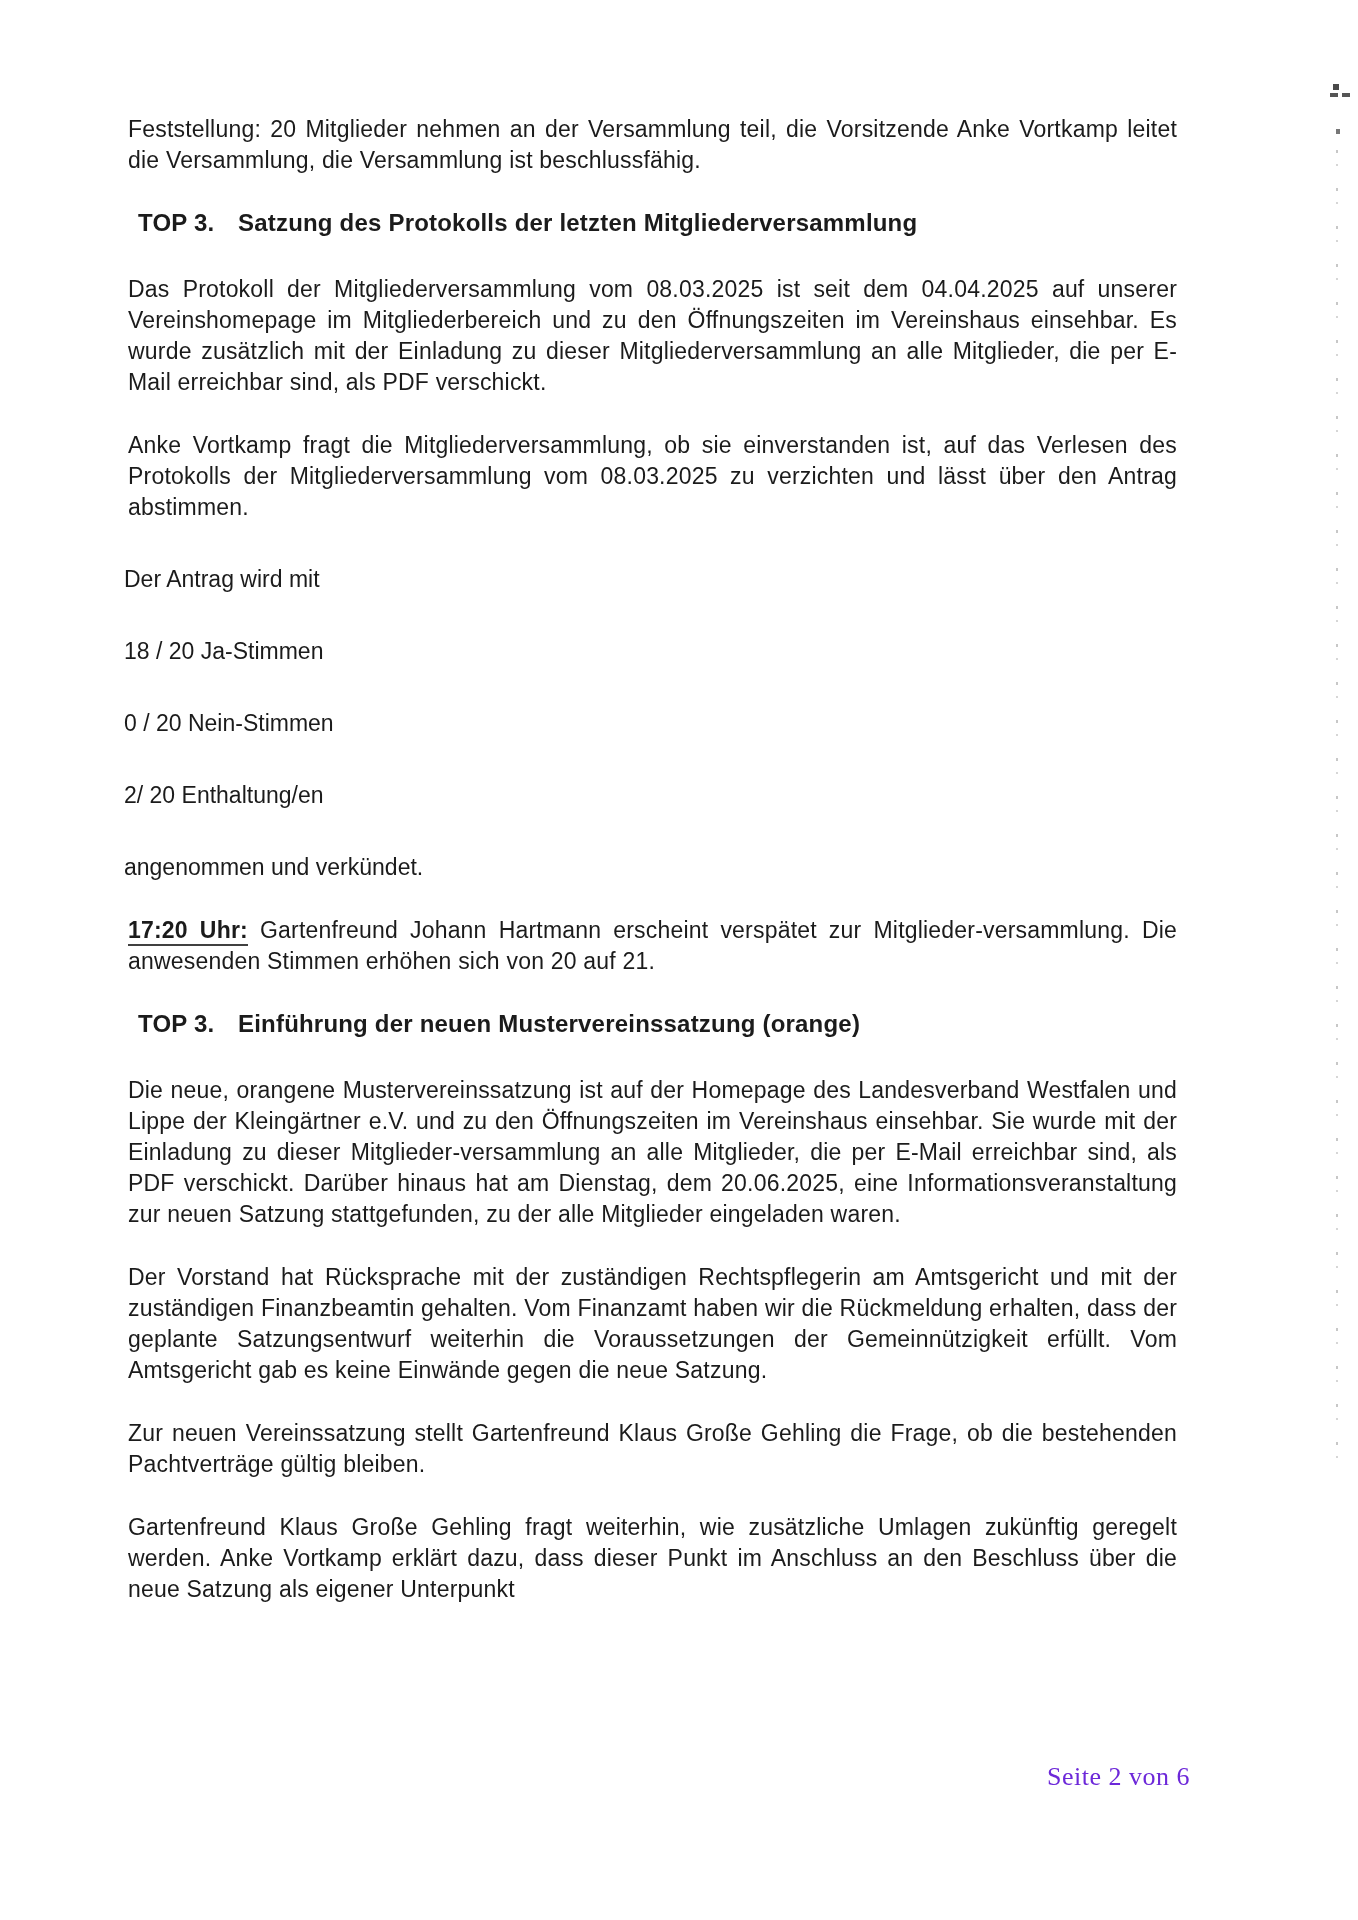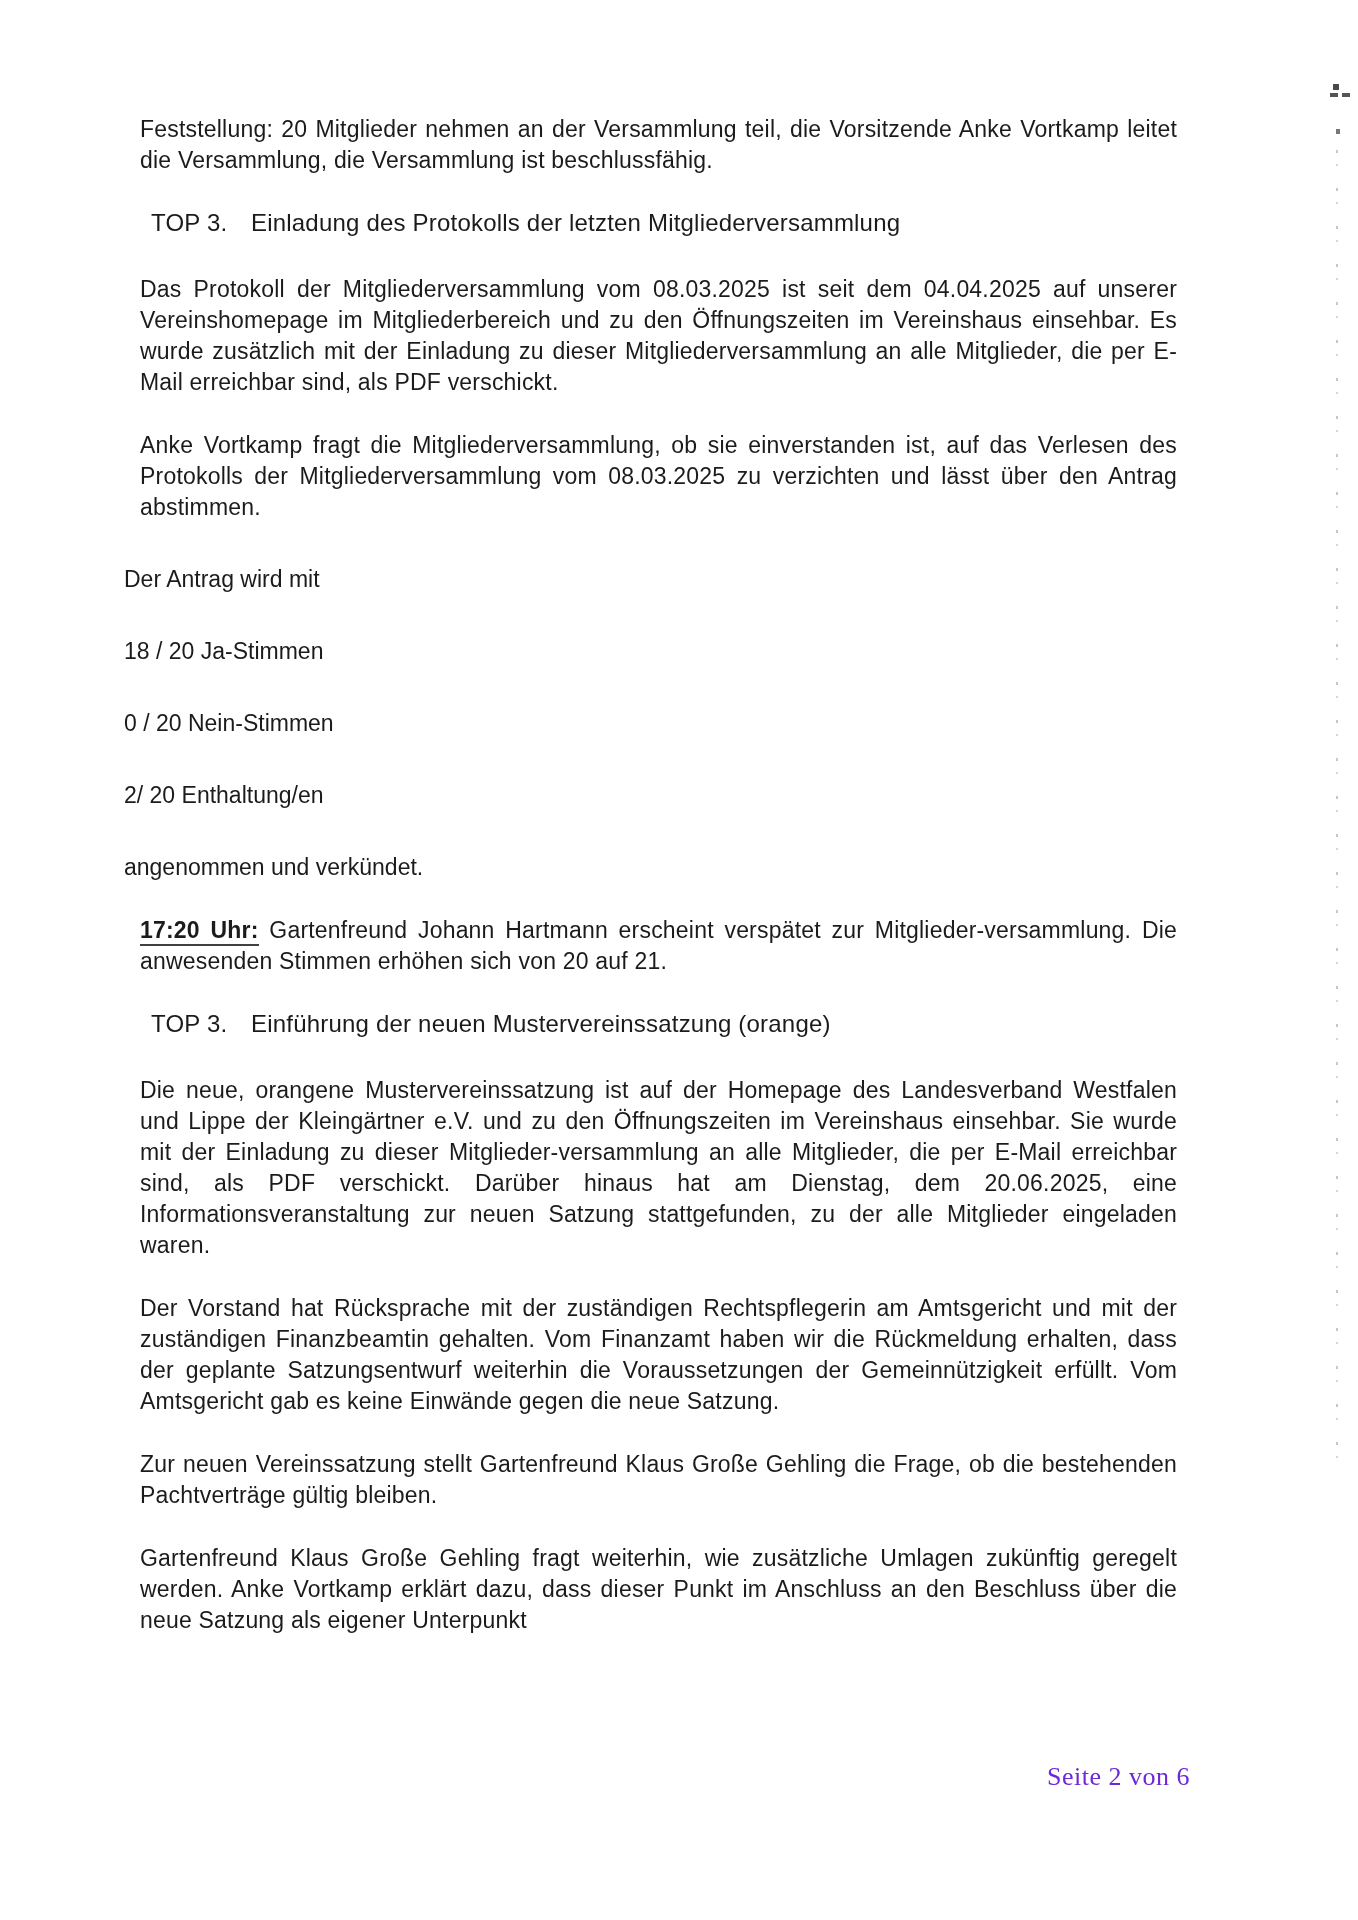--- a/index.html
+++ b/index.html
@@ -20,31 +20,31 @@
   .content {
     position: absolute;
     left: 124px;
     top: 114px;
     width: 1053px;
   }
   .para {
     font-size: 23px;
     line-height: 31px;
     text-align: justify;
-    margin: 0 0 32px 16px;
+    margin: 0 0 32px 4px;
     letter-spacing: 0.2px;
   }
   .para.tight { margin-bottom: 0; }
   .para-group { margin: 0 0 32px 0; }
   .heading {
     display: flex;
-    font-weight: normal;
+    font-weight: bold;
     font-size: 24px;
     line-height: 30px;
-    margin: 6px 0 36px 27px;
+    margin: 6px 0 36px 14px;
     letter-spacing: 0.2px;
     align-items: center;
   }
   .heading .top-number {
     flex: 0 0 100px;
   }
   .votes {
     font-size: 23px;
     line-height: 32px;
     margin: 0 0 32px 0;
@@ -104,21 +104,21 @@
 <body>
 
 <div class="page">
 
   <div class="content">
 
     <p class="para">Feststellung: 20 Mitglieder nehmen an der Versammlung teil, die Vorsitzende Anke Vortkamp leitet die Versammlung, die Versammlung ist beschlussfähig.</p>
 
     <div class="heading">
       <span class="top-number">TOP 3.</span>
-      <span>Einladung des Protokolls der letzten Mitgliederversammlung</span>
+      <span>Satzung des Protokolls der letzten Mitgliederversammlung</span>
     </div>
 
     <p class="para">Das Protokoll der Mitgliederversammlung vom 08.03.2025 ist seit dem 04.04.2025 auf unserer Vereinshomepage im Mitgliederbereich und zu den Öffnungszeiten im Vereinshaus einsehbar. Es wurde zusätzlich mit der Einladung zu dieser Mitgliederversammlung an alle Mitglieder, die per E-Mail erreichbar sind, als PDF verschickt.</p>
 
     <p class="para">Anke Vortkamp fragt die Mitgliederversammlung, ob sie einverstanden ist, auf das Verlesen des Protokolls der Mitgliederversammlung vom 08.03.2025 zu verzichten und lässt über den Antrag abstimmen.</p>
 
 
     <div class="votes">
       <div>Der Antrag wird mit</div>
       <div>18 / 20 Ja-Stimmen</div>

